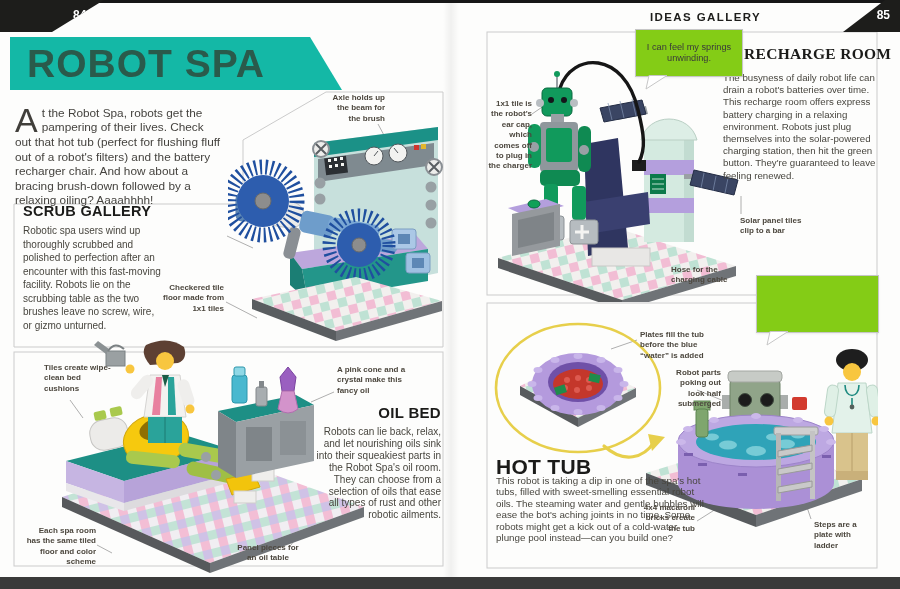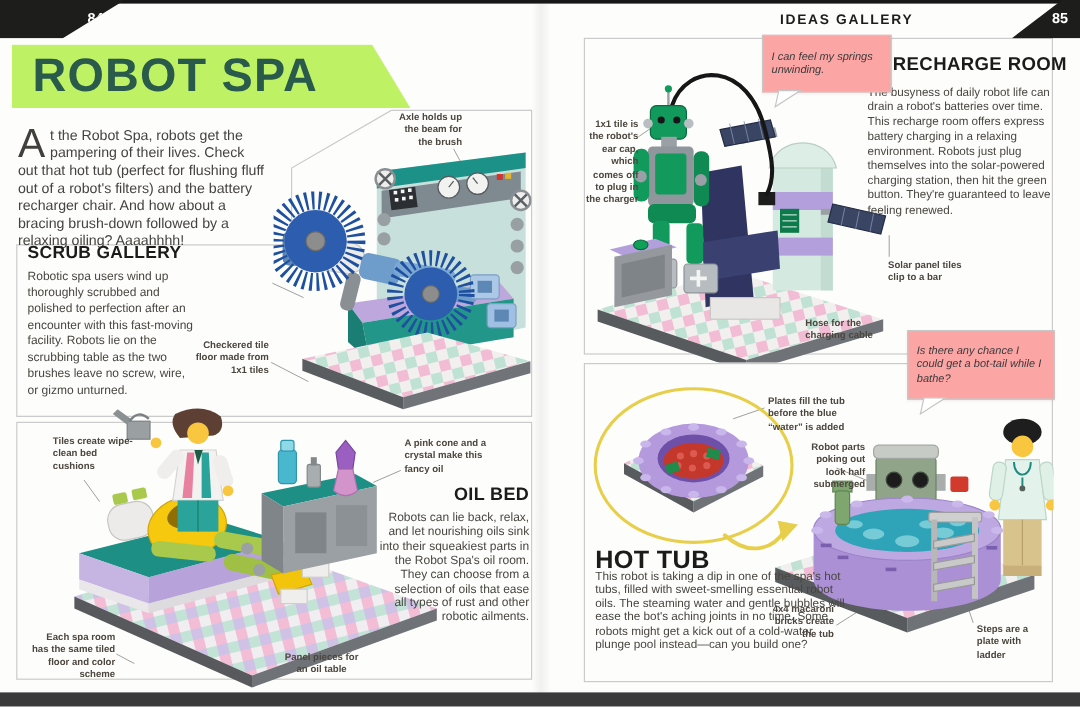--- a/index.html
+++ b/index.html
@@ -14,45 +14,45 @@
           background:linear-gradient(90deg,rgba(0,0,0,0),rgba(0,0,0,.05),rgba(0,0,0,0));}
   
   .tab{background:#1d1d1b;color:#fff;font-size:12px;font-weight:bold;}
   .tab-left{left:0;top:0;width:104px;height:32px;-webkit-clip-path:polygon(0 0,104px 0,52px 32px,0 32px);clip-path:polygon(0 0,104px 0,52px 32px,0 32px);}
   .tab-left span{position:absolute;left:25px;top:8px;margin-left:48px;}
   .tab-right{left:843px;top:0;width:57px;height:32px;-webkit-clip-path:polygon(42px 0,57px 0,57px 32px,0 32px);clip-path:polygon(42px 0,57px 0,57px 32px,0 32px);}
   .tab-right span{position:absolute;right:10px;top:8px;}
   .gallery-header{left:650px;top:11px;width:185px;font-size:11.5px;
                   font-weight:bold;letter-spacing:1.4px;color:#1d1d1b;}
   
-  .banner{left:10px;top:37px;width:332px;height:53px;background:#bef264;
+  .banner{left:10px;top:37px;width:332px;height:53px;background:#14b8a6;
           -webkit-clip-path:polygon(0 0,300px 0,332px 53px,0 53px);clip-path:polygon(0 0,300px 0,332px 53px,0 53px);
           display:flex;align-items:center;}
   .banner h1{margin:0 0 0 17px;font-size:39px;font-weight:bold;letter-spacing:1px;color:#2a5a4b;}
   
   .intro{left:15px;top:94px;width:208px;font-size:11.8px;line-height:14.6px;color:#45433f;}
   .dropcap{float:left;font-size:34px;line-height:27px;padding:1px 4px 0 0;color:#413f3b;}
   
   .sec-h{font-weight:bold;color:#1b1b19;letter-spacing:.3px;margin:0;}
   .sec-b{color:#48463f;margin:0;}
   .scrub-h{left:23px;top:203px;font-size:14.5px;}
   .scrub-b{left:23px;top:224px;width:138px;font-size:10px;line-height:13.5px;}
   .oil-h{left:320px;top:404px;width:121px;font-size:15px;text-align:right;}
   .oil-b{left:316px;top:426px;width:125px;font-size:10px;line-height:11.9px;text-align:right;}
-  .rech-h{left:744px;top:45px;font-size:15.5px;}
+  .rech-h{left:744px;top:45px;font-size:15.5px;font-family:Liberation Serif, serif;}
   .rech-b{left:723px;top:72px;width:161px;font-size:9.7px;line-height:12.2px;}
   .tub-h{left:496px;top:455px;font-size:21px;}
   .tub-b{left:496px;top:475px;width:208px;font-size:9.8px;line-height:11.4px;}
   
   .co{position:absolute;font-size:8px;font-weight:bold;color:#4c473e;line-height:1.3;}
   .ta-r{text-align:right;} .ta-c{text-align:center;}
   
-  .bubble{position:absolute;background:#fca5a5;border:1px solid #c6c6c6;
-          box-shadow:0 1px 2px rgba(0,0,0,.07);font-style:italic;font-size:9.2px;
-          line-height:11.5px;color:#3a3a3a;text-align:left;
+  .bubble{position:absolute;background:#84cc16;border:1px solid #c6c6c6;
+          box-shadow:0 1px 2px rgba(0,0,0,.07);font-size:9.2px;
+          line-height:11.5px;color:#3a3a3a;text-align:center;
           display:flex;align-items:center;justify-content:center;padding:4px 7px;box-sizing:border-box;}
   .tail{position:absolute;left:8px;bottom:-14px;width:30px;height:15px;}
 </style>
 </head>
 <body>
 
 <div class="stage">
 
   <svg class="abs" style="left:0;top:0;" width="900" height="589" viewBox="0 0 900 589">
     <g fill="none" stroke="#cbcbcb" stroke-width="1">
@@ -468,19 +468,18 @@
   <div class="co ta-r" style="left:637px;top:503px;width:58px;">4x4 macaroni bricks create the tub</div>
   <div class="co" style="left:814px;top:520px;width:62px;">Steps are a plate with ladder</div>
 
   <div class="bubble" style="left:635px;top:29px;width:108px;height:48px;">
     <span>I can feel my springs unwinding.</span>
     <svg class="tail" width="30" height="15" viewBox="0 0 30 15">
       <path d="M5,0.5 L23,0.5 L2,14 Z" fill="#ffffff" stroke="#c6c6c6"></path>
     </svg>
   </div>
   <div class="bubble" style="left:756px;top:275px;width:123px;height:58px;">
-    <span>Is there any chance I could get a bot-tail while I bathe?</span>
     <svg class="tail" width="30" height="15" viewBox="0 0 30 15">
       <path d="M5,0.5 L23,0.5 L2,14 Z" fill="#ffffff" stroke="#c6c6c6"></path>
     </svg>
   </div>
 
 </div>
 
 </body></html>

